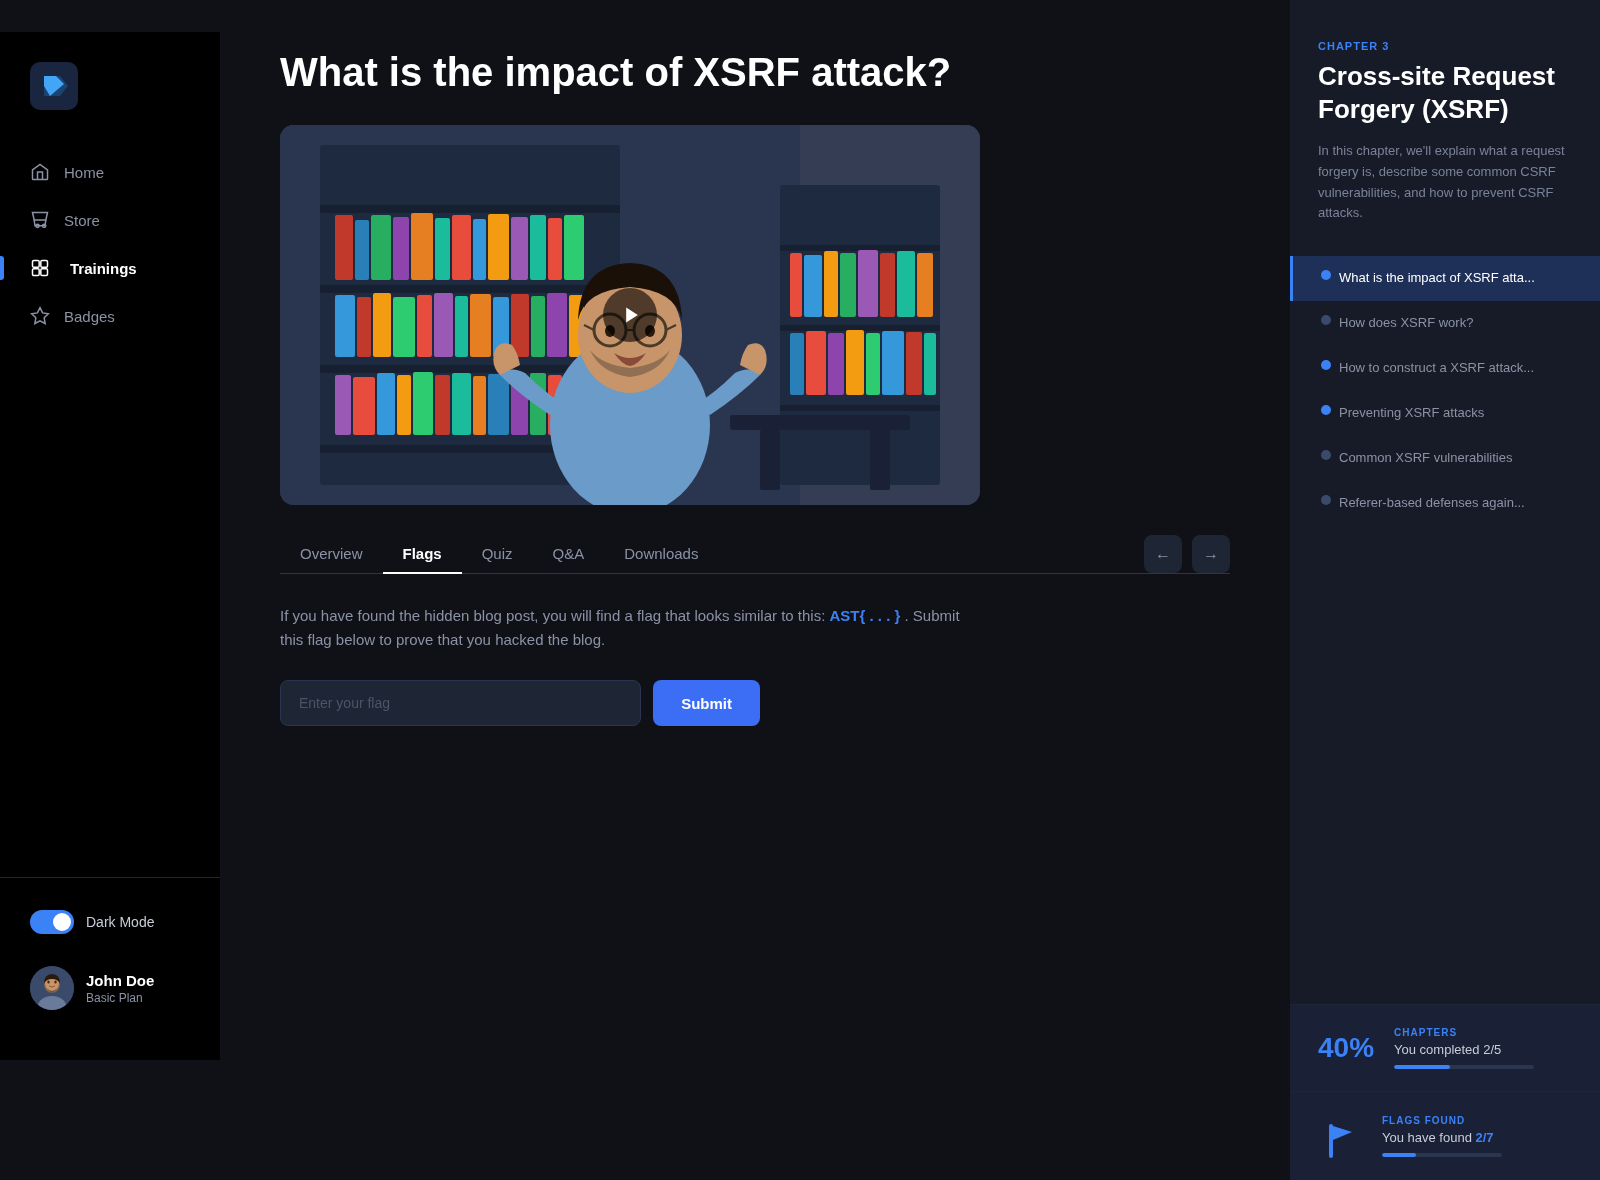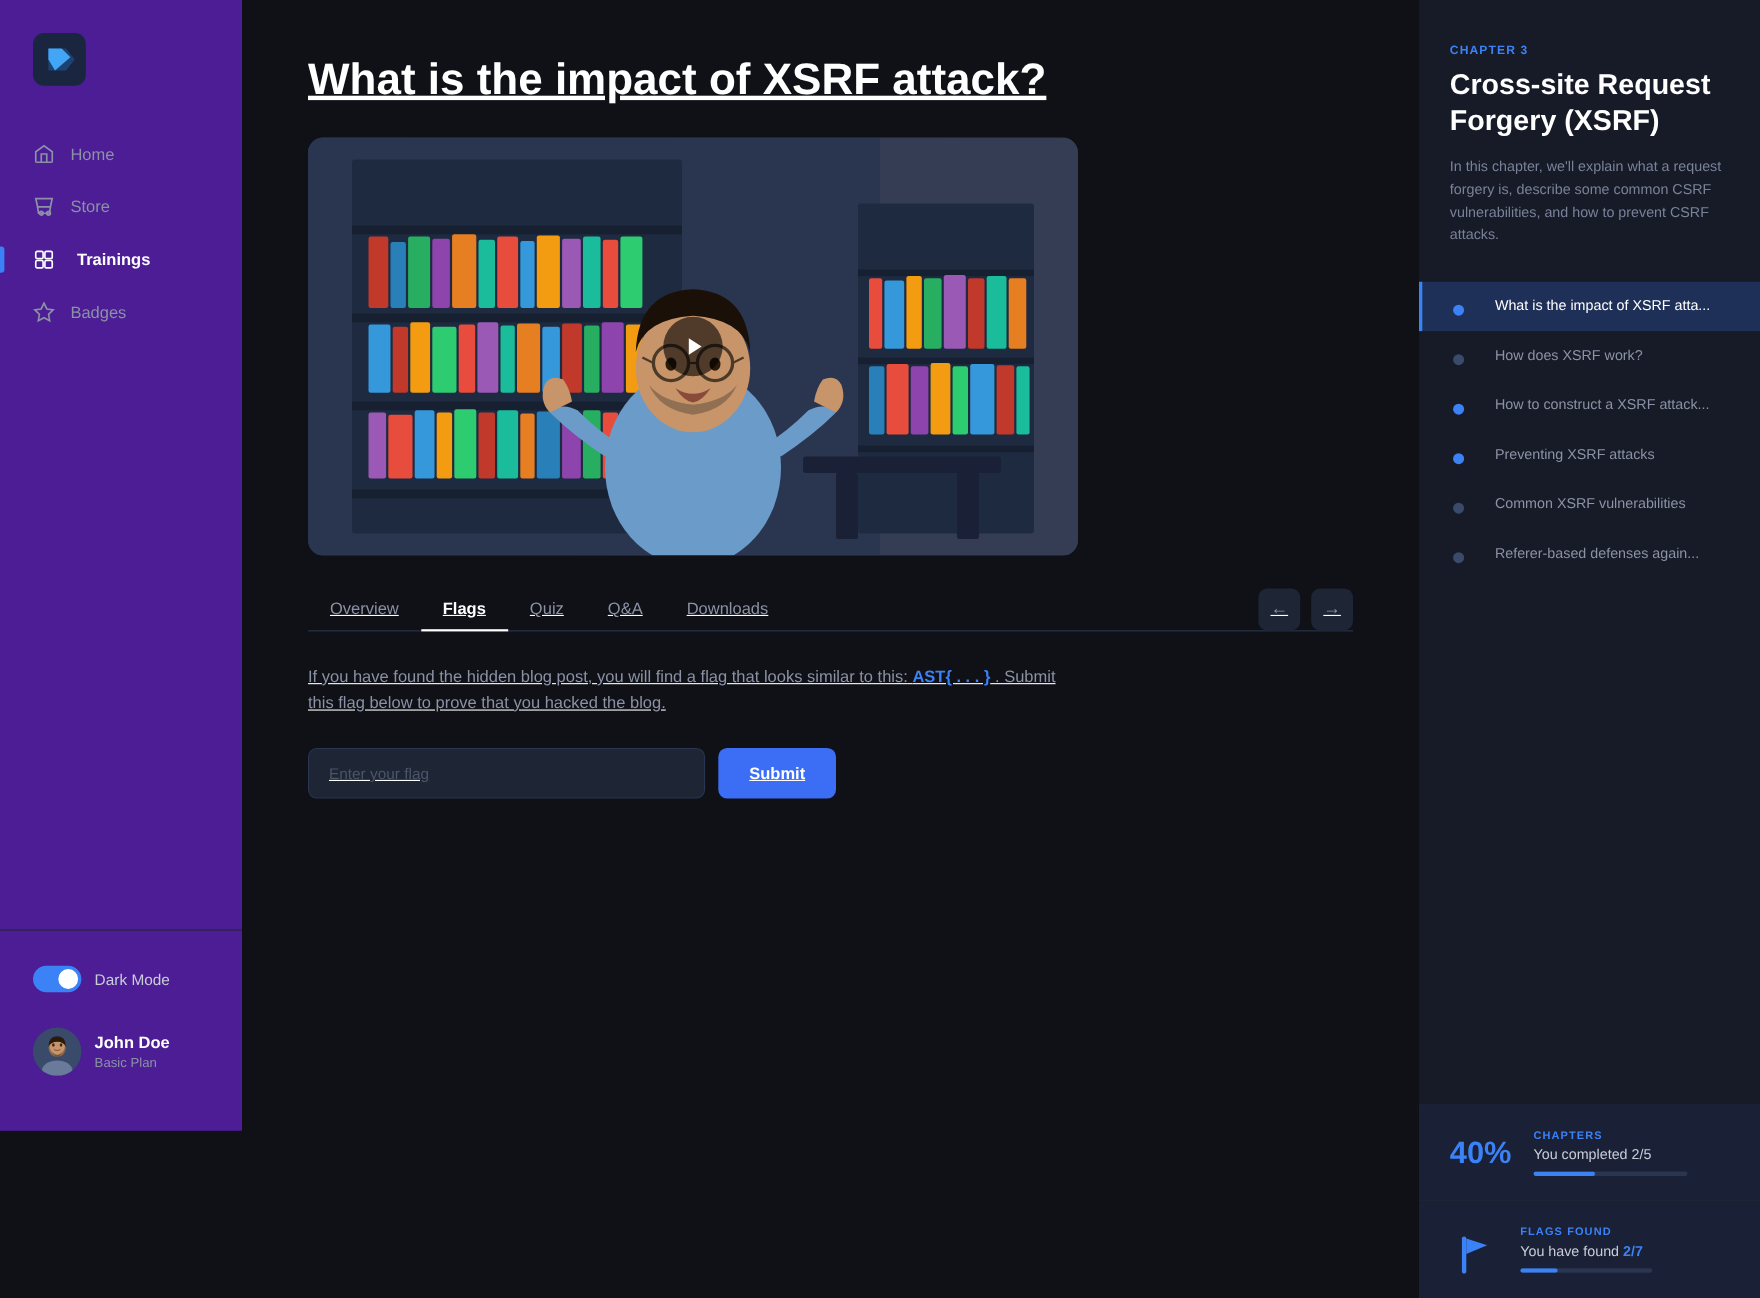--- a/index.html
+++ b/index.html
@@ -10,26 +10,27 @@
       width: 1600px;
       height: 1180px;
       overflow: hidden;
       display: flex;
     }
 
     
     .sidebar {
       width: 220px;
       min-width: 220px;
-      background: #4c1d95;
+      background: #000000;
       display: flex;
       flex-direction: column;
       padding: 30px 0 30px 0;
       height: 1028px;
       position: relative;
+      margin-top: 32px;
     }
     .sidebar-logo {
       padding: 0 0 40px 30px;
     }
     .logo-icon {
       width: 48px;
       height: 48px;
       background: #1a2540;
       border-radius: 10px;
       display: flex;
@@ -131,21 +132,20 @@
     .user-name { font-size: 15px; font-weight: 600; color: #fff; }
     .user-plan { font-size: 12px; color: #8b92a5; margin-top: 2px; }
 
     
     .main {
       flex: 1;
       padding: 50px 60px 40px 60px;
       display: flex;
       flex-direction: column;
       overflow: hidden;
-      text-decoration: underline;
     }
     .page-title {
       font-size: 40px;
       font-weight: 700;
       color: #fff;
       margin-bottom: 30px;
     }
     .video-container {
       width: 100%;
       max-width: 700px;
@@ -292,22 +292,22 @@
     }
 
     
     .lesson-list {
       padding: 0 0 0 0;
       flex: 1;
       overflow-y: auto;
     }
     .lesson-item {
       display: flex;
-      align-items: flex-end;
-      gap: 28px;
+      align-items: flex-start;
+      gap: 8px;
       padding: 14px 28px;
       font-size: 13px;
       color: #8b92a5;
       cursor: pointer;
       border-left: 3px solid transparent;
     }
     .lesson-item.active {
       background: #1e3058;
       color: #fff;
       border-left: 3px solid #3b82f6;

